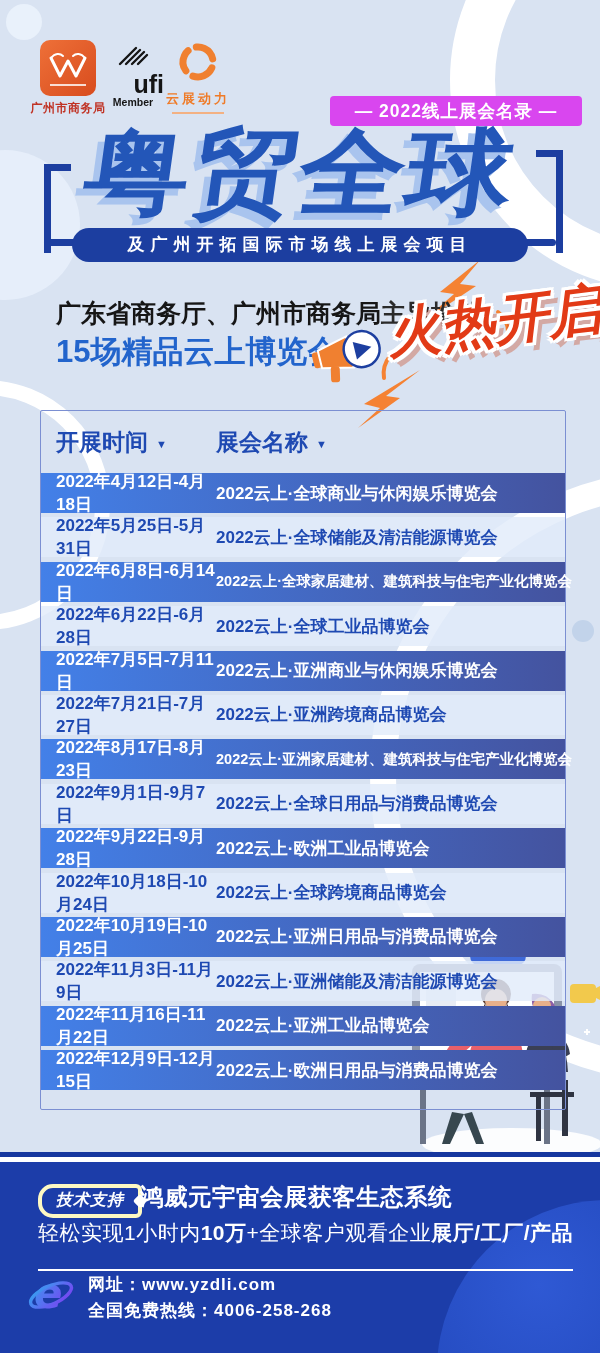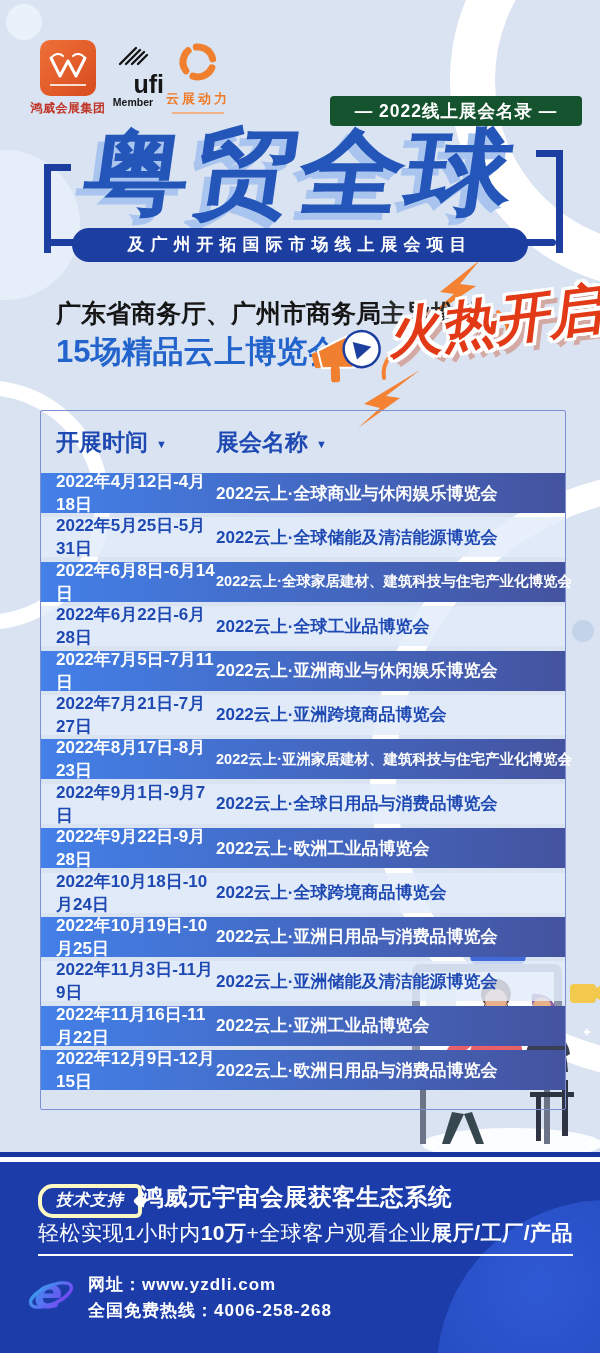--- a/index.html
+++ b/index.html
@@ -30,21 +30,21 @@
     font-size:12px;font-weight:700;color:#c03325;letter-spacing:.5px;white-space:nowrap;}
   .logo2{left:102px;top:46px;width:62px;text-align:center;color:#151515;}
   .logo2 .ufi{font-size:25px;font-weight:700;line-height:1;margin-top:2px;text-align:right;}
   .logo2 .member{font-size:10.5px;font-weight:700;line-height:1.1;}
   .logo3{left:150px;top:40px;width:96px;text-align:center;}
   .logo3 .cap{font-size:13px;font-weight:700;color:#ef7b28;letter-spacing:3px;margin-top:2px;white-space:nowrap;}
   .logo3 .tiny-line{width:52px;height:2px;background:#f3b183;margin:4px auto 0;}
 
   
   .dir-badge{left:330px;top:96px;width:252px;height:30px;line-height:30px;
-    background:#14532d;border-radius:4px;color:#fff;text-align:center;
+    background:#d946ef;border-radius:4px;color:#fff;text-align:center;
     font-size:17.5px;font-weight:700;letter-spacing:1px;}
 
   
   .big-title{left:0;top:124px;width:600px;text-align:center;z-index:2;}
   .big-title span{display:inline-block;font-size:94px;font-weight:900;color:#2356b8;
     letter-spacing:2px;transform:skewX(-8deg) scaleX(1.12);
     text-shadow:-6px 7px 0 #a9c4ee;white-space:nowrap;line-height:1.05;}
   .bracket-l{left:44px;top:164px;width:20px;height:82px;
     border-left:7px solid #1c3ea0;border-top:7px solid #1c3ea0;z-index:1;}
   .bracket-r{left:536px;top:150px;width:20px;height:96px;
@@ -93,21 +93,21 @@
   .footer .big-circle{position:absolute;left:437px;top:38px;width:340px;height:340px;border-radius:50%;
     background:radial-gradient(circle at 30% 25%,#2f59d4,#1c40b0 75%);}
   .support-badge{position:absolute;left:38px;top:22px;color:#fff;border:4px solid #fef9c3;
     border-radius:15px 6px 6px 15px;padding:2px 14px 3px 14px;
     font-size:16px;font-weight:700;font-style:italic;letter-spacing:1px;}
   .support-badge:after{content:"";position:absolute;right:-7px;top:50%;margin-top:-5px;
     width:10px;height:10px;background:#fff;transform:rotate(45deg);border-radius:2px;}
   .support-title{position:absolute;left:140px;top:19px;color:#fff;font-size:23.5px;font-weight:900;
     letter-spacing:.5px;white-space:nowrap;}
   .support-sub{position:absolute;left:38px;top:57px;color:#fff;font-size:21px;font-weight:500;
-    padding-bottom:7px;border-bottom:2.5px solid #fff;white-space:nowrap;letter-spacing:.5px;}
+    padding-bottom:22px;border-bottom:2.5px solid #fff;white-space:nowrap;letter-spacing:.5px;}
   .support-sub .b{font-weight:900;}
   .ie-icon{position:absolute;left:26px;top:106px;}
   .contact{position:absolute;left:88px;top:110px;color:#fff;}
   .contact .line{font-size:17px;font-weight:700;letter-spacing:1px;line-height:26px;white-space:nowrap;}
 </style>
 </head>
 <body>
 
 <div class="deco-circle c-topleft-sm"></div>
 <div class="deco-circle c-left-big"></div>
@@ -118,21 +118,21 @@
 
 <div class="abs logo1">
   <div class="box">
     <svg width="44" height="30" viewBox="0 0 44 30">
       <path d="M5 7 L14 25 L22 10 L30 25 L39 7" stroke="#ffffff" stroke-width="3" fill="none" stroke-linecap="round" stroke-linejoin="round"></path>
       <path d="M5 7 C9 2 14 2 17 5" stroke="#ffffff" stroke-width="2" fill="none" stroke-linecap="round"></path>
       <path d="M39 7 C35 2 30 2 27 5" stroke="#ffffff" stroke-width="2" fill="none" stroke-linecap="round"></path>
     </svg>
     <div class="tiny-line"></div>
   </div>
-  <div class="cap">鸿威会展集团</div>
+  <div class="cap">广州市商务局</div>
 </div>
 
 <div class="abs logo2">
   <svg width="34" height="20" viewBox="0 0 34 20">
     <g stroke="#151515" stroke-width="2.4" stroke-linecap="round">
       <line x1="4" y1="18" x2="20" y2="2"></line>
       <line x1="10" y1="18" x2="24" y2="4"></line>
       <line x1="16" y1="18" x2="28" y2="6"></line>
       <line x1="22" y1="18" x2="31" y2="9"></line>
     </g>

